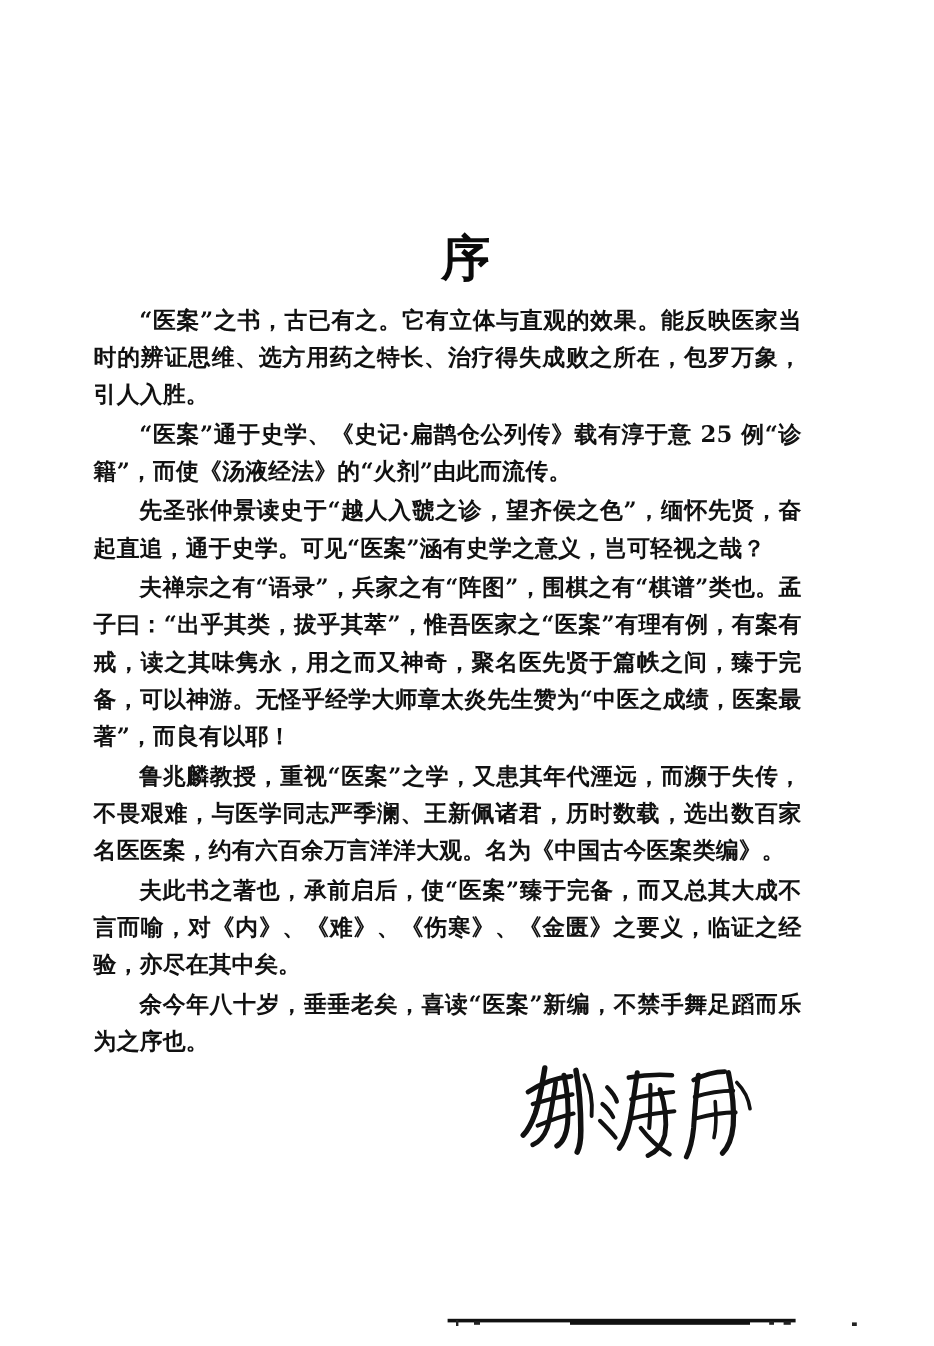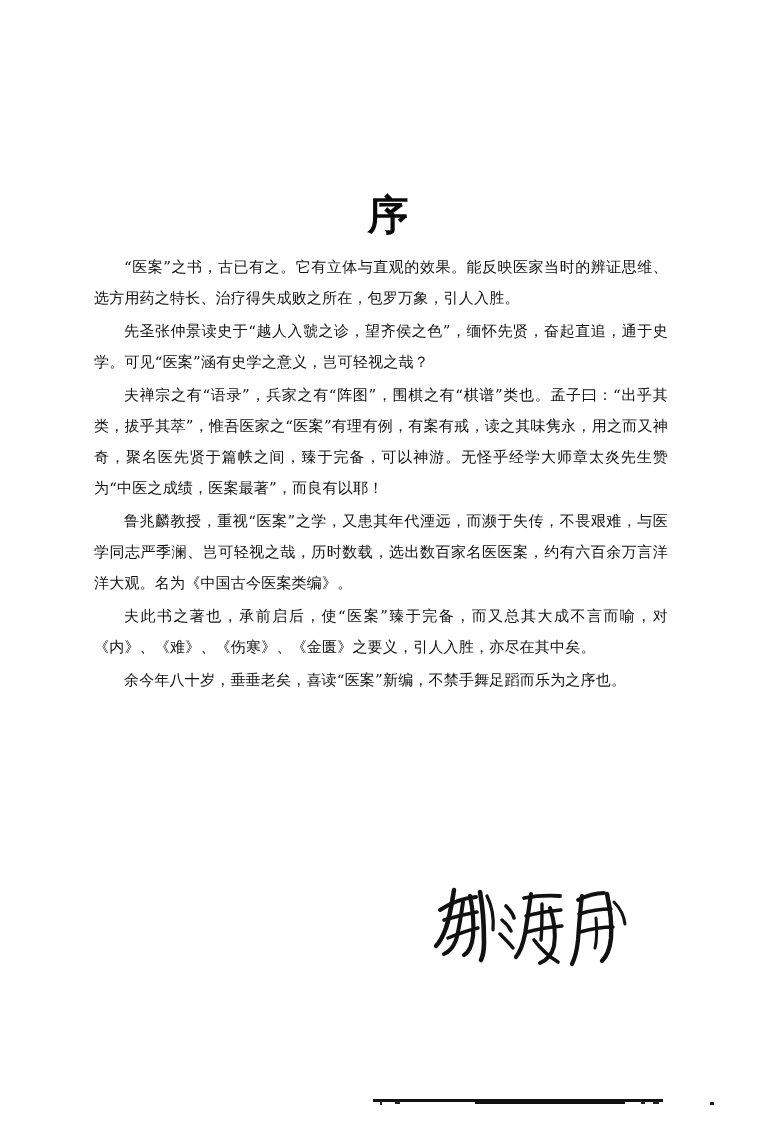--- a/index.html
+++ b/index.html
@@ -35,27 +35,27 @@
   }
   
   .body-text {
     position: absolute;
     top: 252px;
     left: 78px;
     width: 590px;
     color: #111111;
   }
   .para {
-    font-size: 15px;
-    font-weight: normal;
+    font-size: 19px;
+    font-weight: bold;
     line-height: 31px;
     text-align: justify;
     text-align-last: left;
     text-indent: 2em;
-    margin: 0 0 2px 16px;
+    margin: 0 0 2px 0;
     letter-spacing: 0.2px;
     word-break: break-all;
     font-family: "DejaVu Serif", "Liberation Serif", serif;
     color: #111111;
   }
   
   .signature-wrap {
     position: absolute;
     top: 876px;
     left: 430px;
@@ -98,24 +98,25 @@
 </style>
 </head>
 <body>
 
 <div class="page">
 
   <h1 class="title">序</h1>
 
   <div class="body-text">
     <p class="para">“医案”之书，古已有之。它有立体与直观的效果。能反映医家当时的辨证思维、选方用药之特长、治疗得失成败之所在，包罗万象，引人入胜。</p>
+    <p class="para">“医案”通于史学、《史记·扁鹊仓公列传》载有淳于意 25 例“诊籍”，而使《汤液经法》的“火剂”由此而流传。</p>
     <p class="para">先圣张仲景读史于“越人入虢之诊，望齐侯之色”，缅怀先贤，奋起直追，通于史学。可见“医案”涵有史学之意义，岂可轻视之哉？</p>
     <p class="para">夫禅宗之有“语录”，兵家之有“阵图”，围棋之有“棋谱”类也。孟子曰：“出乎其类，拔乎其萃”，惟吾医家之“医案”有理有例，有案有戒，读之其味隽永，用之而又神奇，聚名医先贤于篇帙之间，臻于完备，可以神游。无怪乎经学大师章太炎先生赞为“中医之成绩，医案最著”，而良有以耶！</p>
-    <p class="para">鲁兆麟教授，重视“医案”之学，又患其年代湮远，而濒于失传，不畏艰难，与医学同志严季澜、岂可轻视之哉，历时数载，选出数百家名医医案，约有六百余万言洋洋大观。名为《中国古今医案类编》。</p>
-    <p class="para">夫此书之著也，承前启后，使“医案”臻于完备，而又总其大成不言而喻，对《内》、《难》、《伤寒》、《金匮》之要义，引人入胜，亦尽在其中矣。</p>
+    <p class="para">鲁兆麟教授，重视“医案”之学，又患其年代湮远，而濒于失传，不畏艰难，与医学同志严季澜、王新佩诸君，历时数载，选出数百家名医医案，约有六百余万言洋洋大观。名为《中国古今医案类编》。</p>
+    <p class="para">夫此书之著也，承前启后，使“医案”臻于完备，而又总其大成不言而喻，对《内》、《难》、《伤寒》、《金匮》之要义，临证之经验，亦尽在其中矣。</p>
     <p class="para">余今年八十岁，垂垂老矣，喜读“医案”新编，不禁手舞足蹈而乐为之序也。</p>
   </div>
 
   <div class="signature-wrap">
 
     <svg class="signature-svg" viewBox="0 0 210 96" xmlns="http://www.w3.org/2000/svg">
       <g fill="none" stroke="#111111" stroke-linecap="round" stroke-linejoin="round">
 
         <path d="M10 34 C22 26, 34 22, 46 21" stroke-width="4"></path>
         <path d="M24 14 C22 26, 20 40, 16 52 C13 60, 10 66, 6 70" stroke-width="4.5"></path>

